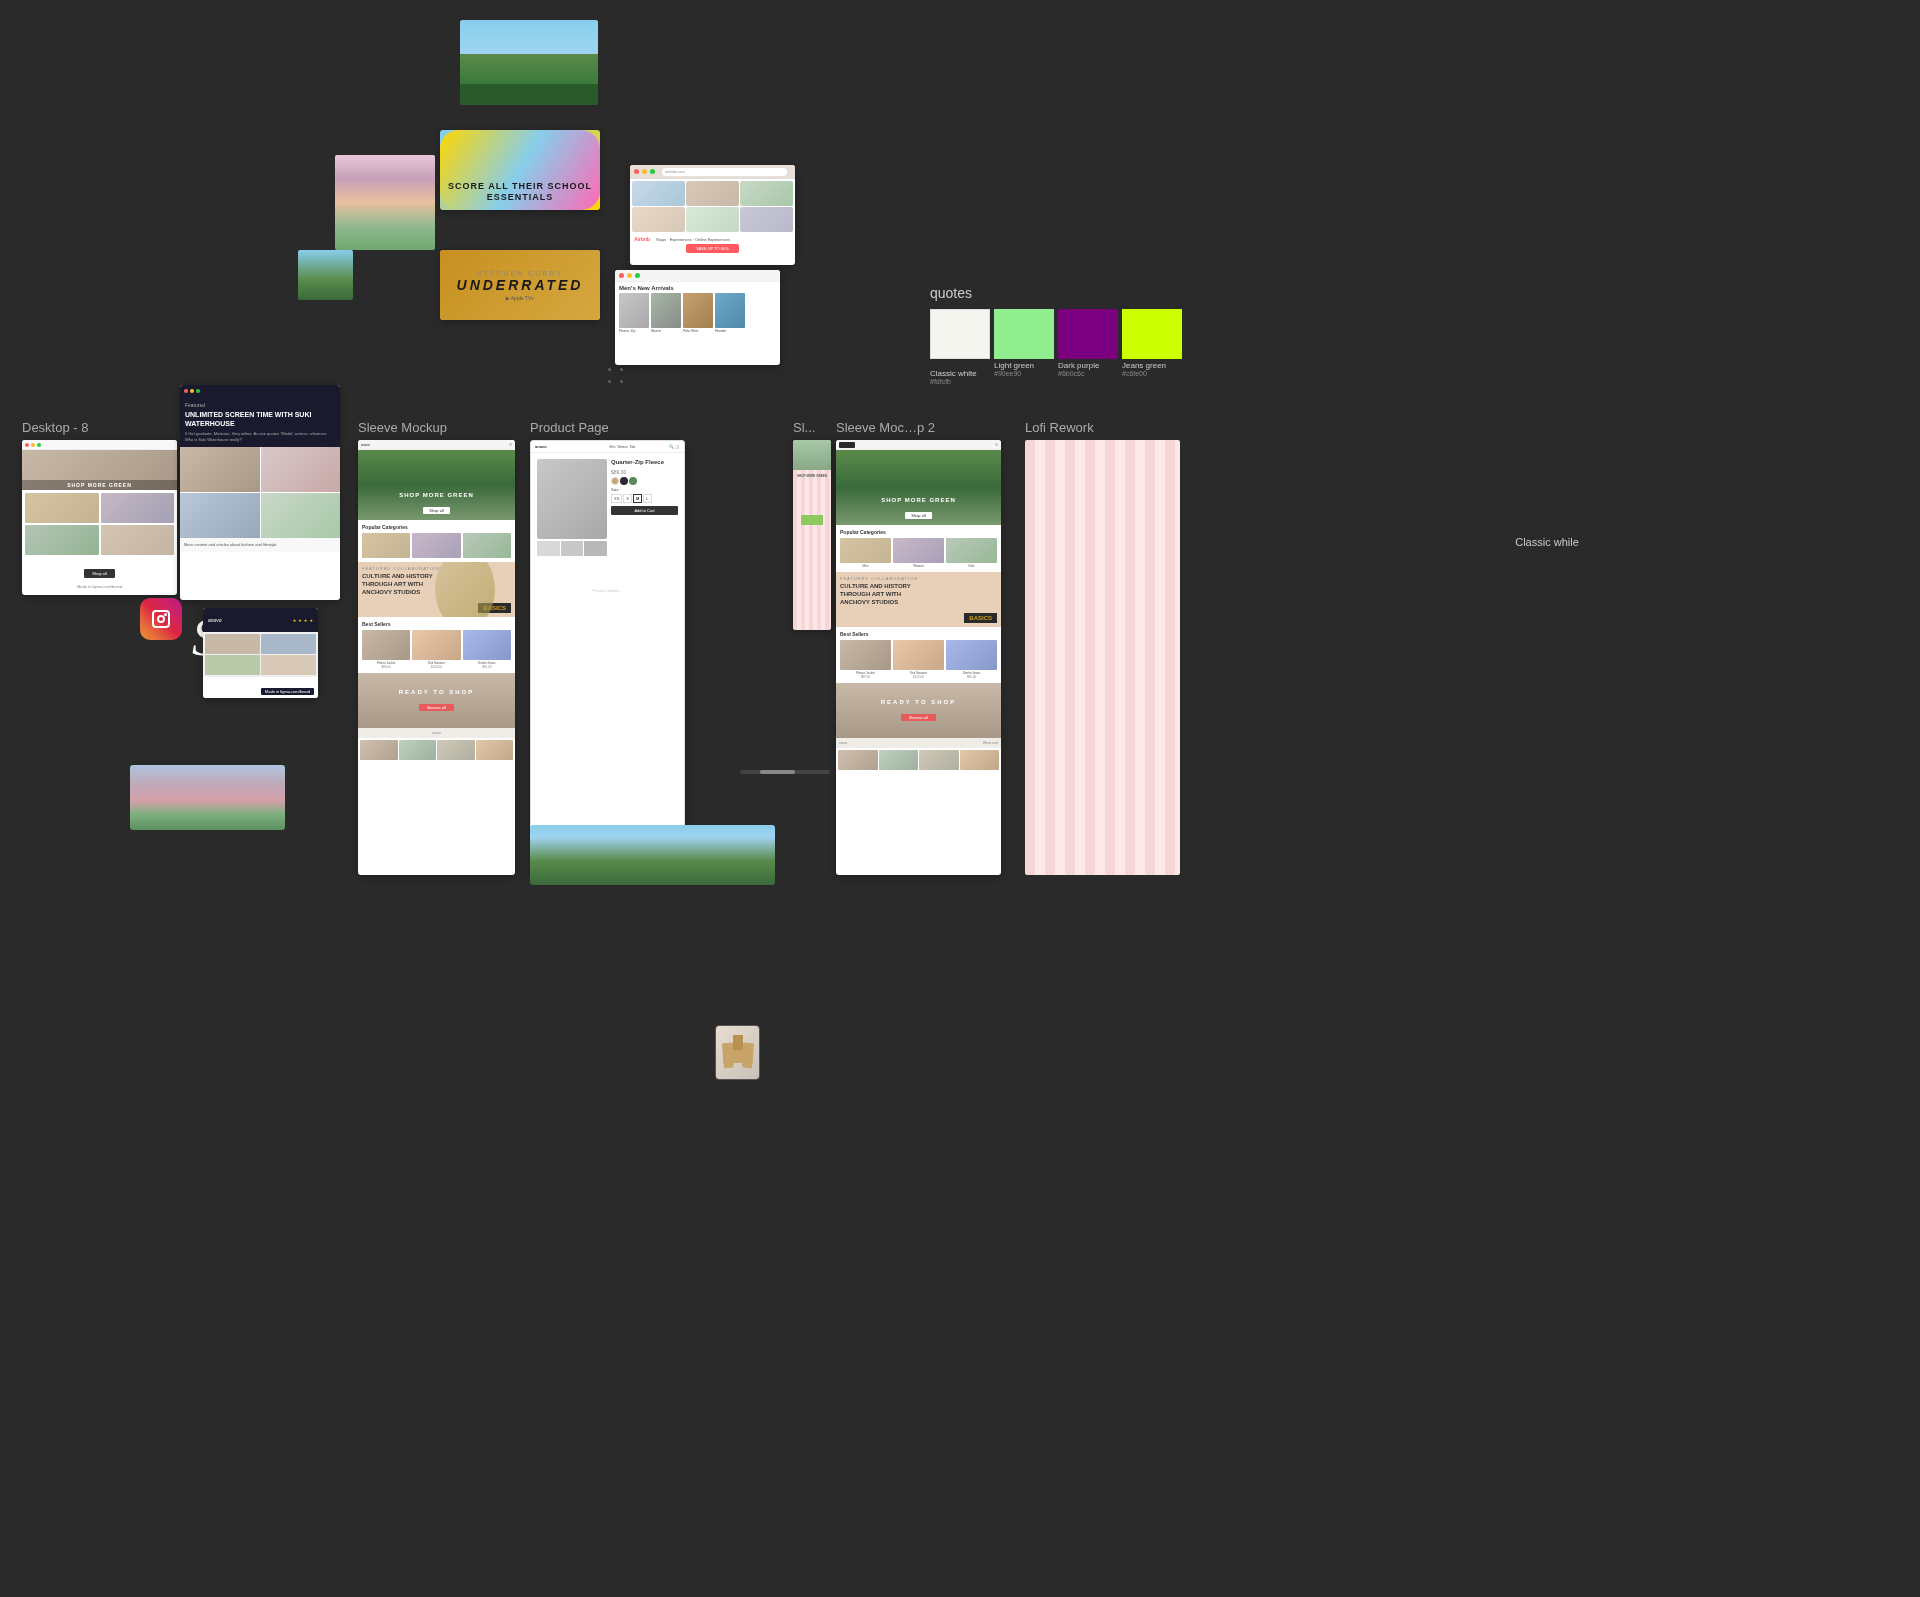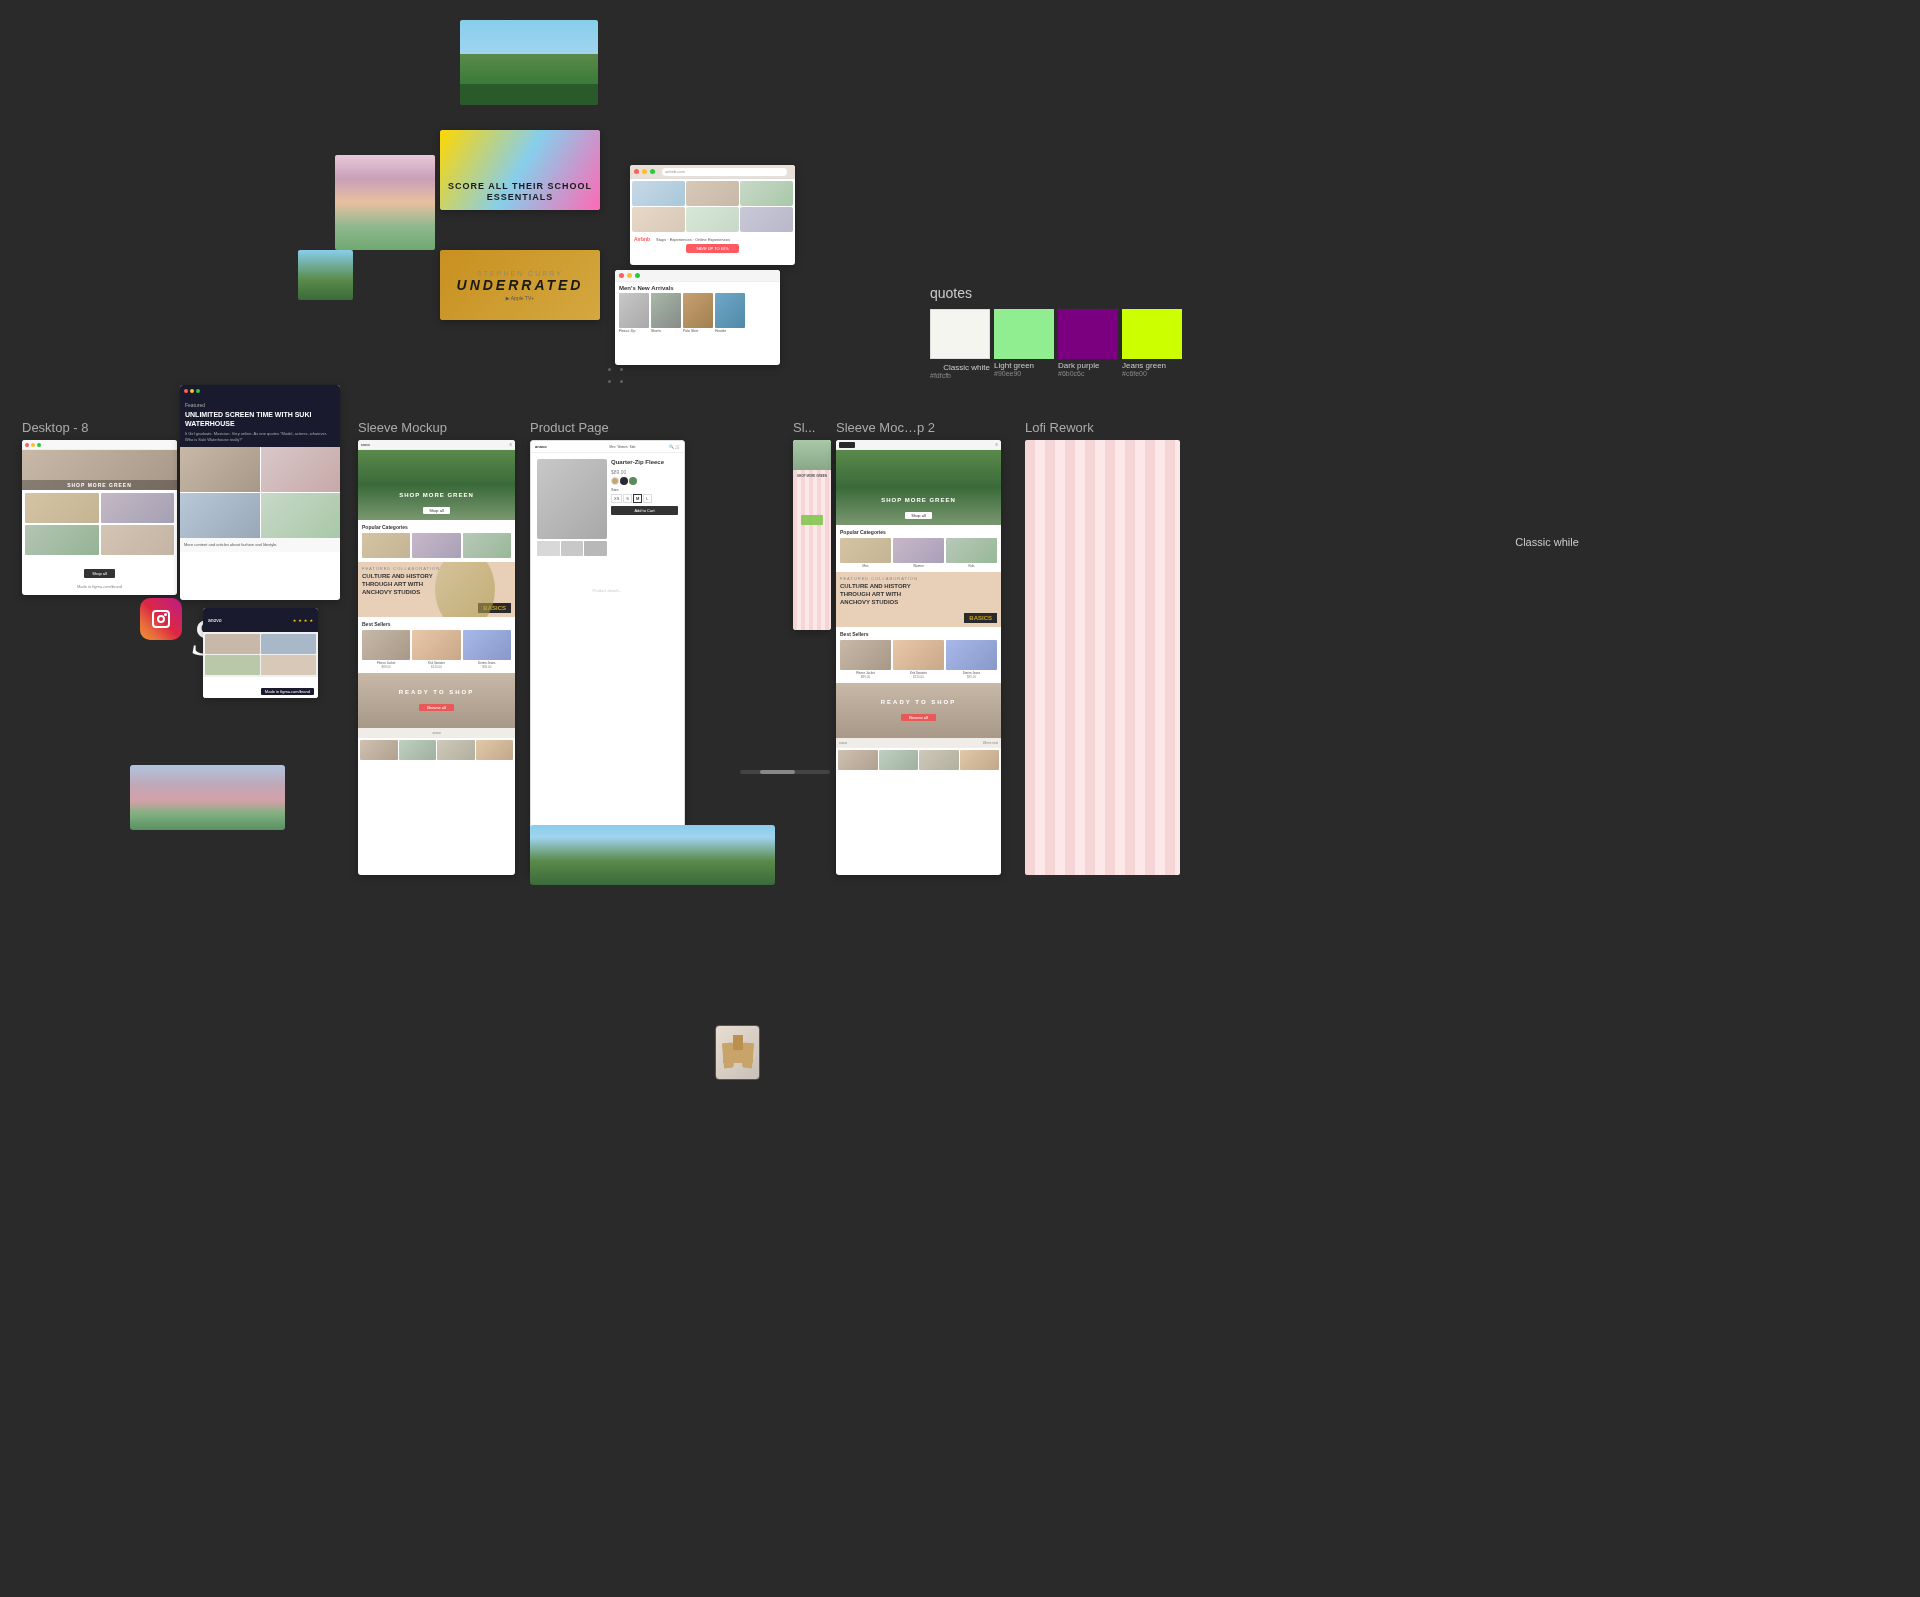--- a/index.html
+++ b/index.html
@@ -74,21 +74,21 @@
 </head>
 <body>
 
 <div class="canvas-item landscape-photo" style="left:460px; top:20px; width:138px; height:85px; border-radius:3px; overflow:hidden;">
   <div style="width:100%; height:40%; background:linear-gradient(180deg,#87ceeb,#a0d4f0);"></div>
   <div style="width:100%; height:35%; background:linear-gradient(180deg,#5a8a4a,#3a7a3a);"></div>
   <div style="width:100%; height:25%; background:#2a5a2a;"></div>
 </div>
 
 <div class="canvas-item mockup-card score-banner" style="left:440px; top:130px; width:160px; height:80px;">
-  <div style="height:100%; width:100%; background:linear-gradient(120deg, #ffd700 0%, #87ceeb 50%, #ff69b4 100%); display:flex; flex-direction:column; align-items:center; justify-content:flex-end; padding:6px;">
+  <div style="height:100%; width:100%; background:linear-gradient(120deg, #ffd700 0%, #87ceeb 50%, #ff69b4 100%); display:flex; flex-direction:column; align-items:center; justify-content:flex-end; padding:6px;border-radius:19px;">
     <div style="font-size:9px; font-weight:bold; color:#1a1a1a; text-align:center; letter-spacing:1px; line-height:1.3;">SCORE ALL THEIR
 SCHOOL ESSENTIALS</div>
   </div>
 </div>
 
 <div class="canvas-item" style="left:335px; top:155px; width:100px; height:95px; border-radius:2px; overflow:hidden; background:linear-gradient(180deg,#e8c8d8 0%,#c8a0b8 25%,#e8c0a0 50%,#90b890 75%,#70a870 100%);">
 </div>
 
 <div class="canvas-item" style="left:298px; top:250px; width:55px; height:50px; border-radius:2px; overflow:hidden; background:linear-gradient(180deg,#87ceeb 0%,#5a8a4a 60%,#3a6a3a 100%);">
 </div>
@@ -158,21 +158,21 @@
   </div>
 </div>
 
 <div class="canvas-item" style="left:930px; top:285px; width:280px; height:155px;">
   <div style="font-size:14px; color:#ccc; margin-bottom:8px; font-weight:400;">quotes</div>
 
   <div style="display:flex; gap:4px; margin-bottom:4px;">
 
     <div style="width:60px;">
       <div style="width:60px; height:50px; background:#f5f5f0; border:1px solid #ddd;"></div>
-      <div style="font-size:8px; color:#ccc; margin-top:4px;text-align:right;">Classic white</div>
+      <div style="font-size:8px; color:#ccc; margin-top:10px;">Classic white</div>
       <div style="font-size:7px; color:#888;">#fdfcfb</div>
     </div>
 
     <div style="width:60px;">
       <div style="width:60px; height:50px; background:#90ee90;"></div>
       <div style="font-size:8px; color:#ccc; margin-top:2px;">Light green</div>
       <div style="font-size:7px; color:#888;">#90ee90</div>
     </div>
 
     <div style="width:60px;">

